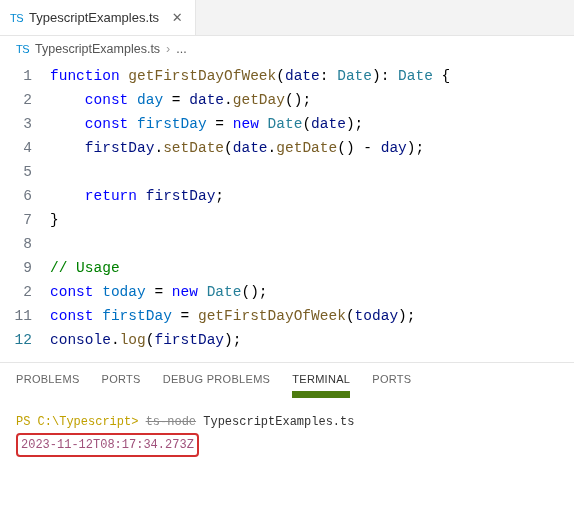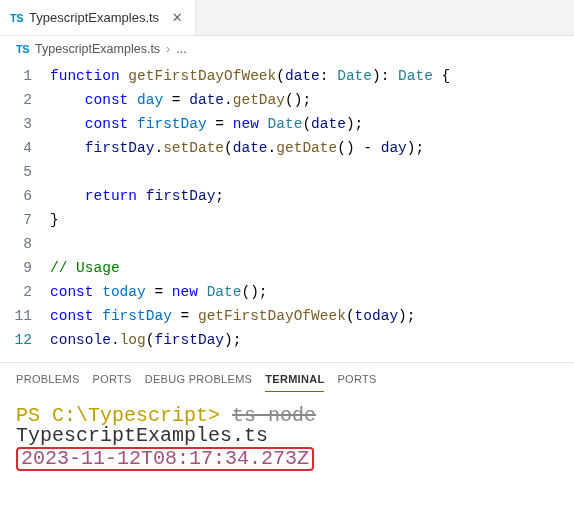--- a/index.html
+++ b/index.html
@@ -26,21 +26,21 @@
       padding: 0 10px;
       background: #fff;
       border-right: 1px solid #e5e5e5;
       gap: 6px;
       font-size: 13px;
       color: #333;
       cursor: pointer;
     }
     .ts-badge {
       color: #0288d1;
-      font-weight: 700;
+      font-weight: 400;
       font-size: 11px;
       letter-spacing: -0.5px;
     }
     .tab-close {
       color: #666;
       margin-left: 4px;
       width: 16px;
       text-align: center;
     }
     .breadcrumb {
@@ -73,39 +73,39 @@
     .fn { color: #795e26; }
     .type { color: #267f99; }
     .var { color: #0070c1; }
     .cmt { color: #008000; }
     .pn { color: #000; }
     .new { color: #0000ff; }
     .prop { color: #001080; }
     .obj { color: #001080; }
     .panel-tabs {
       display: flex;
-      gap: 13px;
+      gap: 22px;
       padding: 10px 16px 0 16px;
       border-top: 1px solid #e5e5e5;
       font-size: 11px;
       letter-spacing: 0.3px;
       color: #666;
     }
     .panel-tab {
       padding-bottom: 6px;
       cursor: pointer;
     }
     .panel-tab.active {
       color: #333;
-      border-bottom: 1px solid #4d7c0f;
-      font-weight: 700;
+      border-bottom: 7px solid #4d7c0f;
+      font-weight: 400;
     }
     .terminal {
       font-family: Consolas, "Courier New", monospace;
-      font-size: 20px;
+      font-size: 12px;
       line-height: 20px;
       padding: 14px 16px;
       color: #333;
     }
     .term-path { color: #c0a000; }
     .term-cmd-struck { color: #888; text-decoration: line-through; }
     .term-file { color: #333; }
     .highlight-box {
       display: inline-block;
       border: 2px solid #d32f2f;

